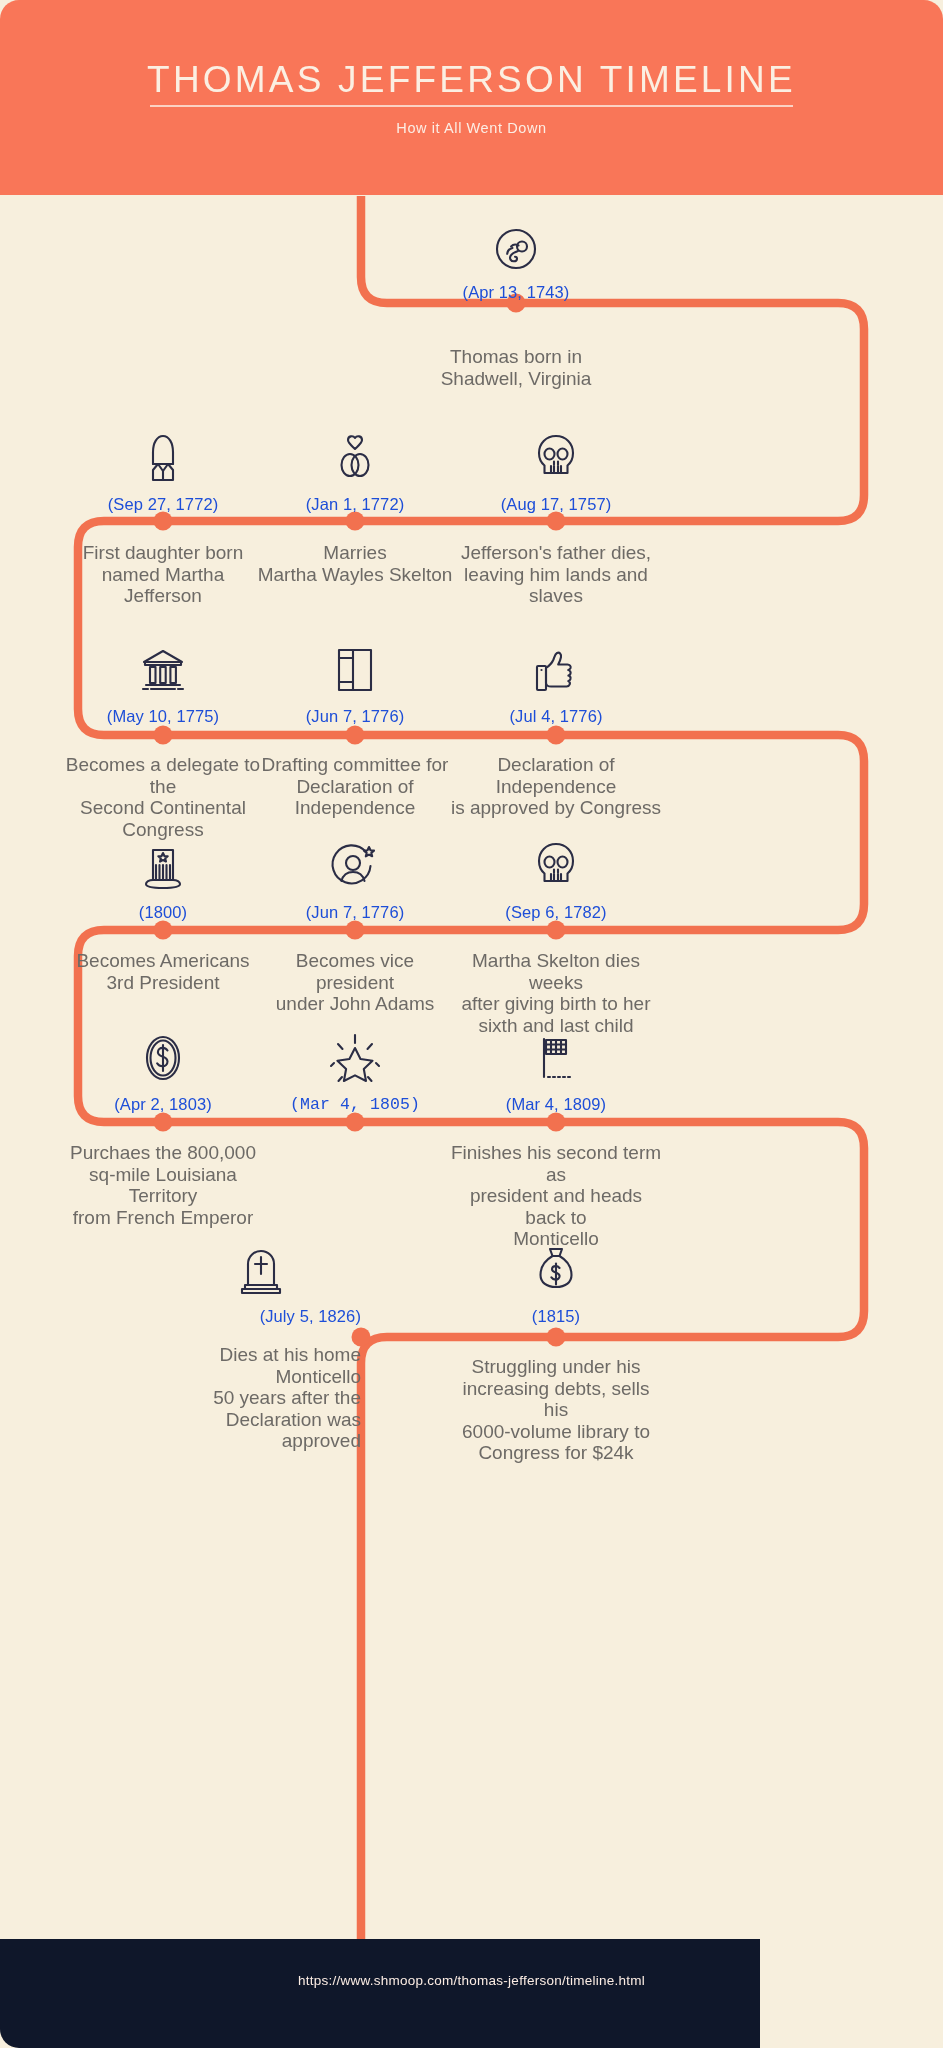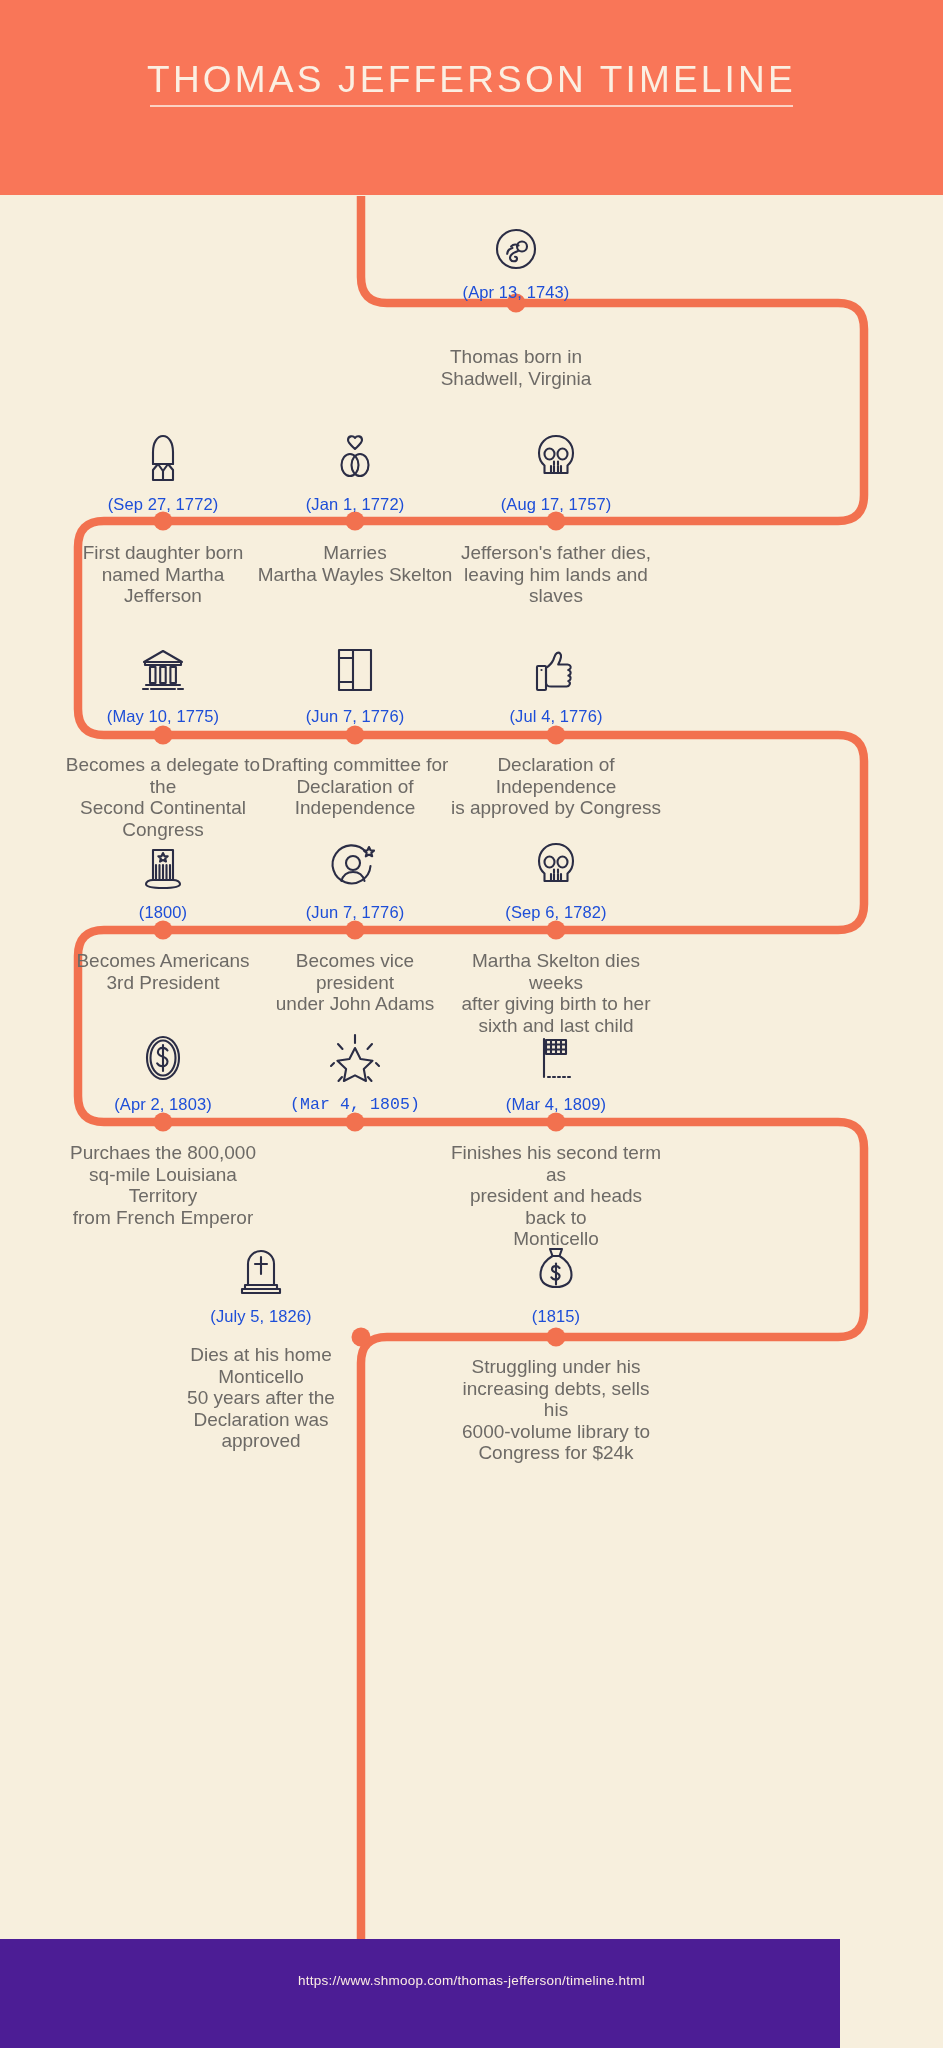--- a/index.html
+++ b/index.html
@@ -8,20 +8,21 @@
     height: 2048px;
     background: #F7EFDD;
     font-family: "Liberation Sans", sans-serif;
   }
   #page {
     position: relative;
     width: 943px;
     height: 2048px;
     background: #F7EFDD;
     overflow: hidden;
+    border-radius: 19px;
   }
 
   
   .header {
     position: absolute;
     left: 0; top: 0;
     width: 943px; height: 199px;
     background: #F97658;
     text-align: center;
   }
@@ -48,22 +49,22 @@
     color: #FCEEE5;
     font-size: 14.5px;
     letter-spacing: .6px;
     font-weight: 400;
   }
 
   
   .footer {
     position: absolute;
     left: 0; top: 1939px;
-    width: 840px; height: 109px;
-    background: #4c1d95;
+    width: 760px; height: 109px;
+    background: #0f172a;
   }
   .footer-link {
     position: absolute;
     left: 0; top: 34px; width: 943px;
     text-align: center;
     color: #FCEDE4;
     font-size: 13.5px;
     letter-spacing: .25px;
     text-decoration: none;
   }
@@ -99,20 +100,21 @@
   .dot { fill: #F2714F; }
 </style>
 </head>
 <body>
 
 <div id="page">
 
   <div class="header">
     <div class="header-title">THOMAS JEFFERSON TIMELINE</div>
     <div class="header-rule"></div>
+    <div class="header-sub">How it All Went Down</div>
   </div>
 
   <svg id="track2" style="position:absolute;left:0;top:0;width:943px;height:2048px;pointer-events:none;" viewBox="0 0 943 2048">
 
     <rect x="0" y="195" width="943" height="1748" fill="#F7EFDD"></rect>
     <g fill="none" stroke="#F2714F" stroke-width="8.5" stroke-linecap="butt">
 
       <path d="M361,196 L361,277 Q361,303 387,303 L838,303 Q864,303 864,329 L864,495 Q864,521 838,521 L104,521 Q78,521 78,547 L78,709 Q78,735 104,735 L838,735 Q864,735 864,761 L864,904 Q864,930 838,930 L104,930 Q78,930 78,956 L78,1096 Q78,1122 104,1122 L838,1122 Q864,1122 864,1148 L864,1311 Q864,1337 838,1337 L387,1337 Q361,1337 361,1363 L361,1943"></path>
     </g>
 
@@ -317,21 +319,21 @@
         <path d="M20 6v14M25 6v14M30 6v14M15 10.5h20M15 15.5h20"></path>
         <path d="M17 43h2M22 43h2M27 43h2M32 43h2M37 43h2"></path>
       </svg>
     </div>
     <div class="ev-date">(Mar 4, 1809)</div>
     <div class="ev-desc below">Finishes his second term as
 president and heads back to
 Monticello</div>
   </div>
 
-  <div class="event" style="left:161px; top:1232px; width:200px;">
+  <div class="event" style="left:161px; top:1232px; width:200px;text-align:right;">
     <div class="ev-icon">
       <svg width="50" height="54" viewBox="0 0 50 54" fill="none" stroke="#2B2D45" stroke-width="2.1" stroke-linecap="round" stroke-linejoin="round">
         <path d="M12 41V20a13 13 0 0 1 26 0v21z"></path>
         <path d="M25 13v17M19 20h12"></path>
         <path d="M9 41h32v4H9z"></path>
         <path d="M6 45h38v4H6z"></path>
       </svg>
     </div>
     <div class="ev-date">(July 5, 1826)</div>
     <div class="ev-desc" style="margin-top:18px;">Dies at his home Monticello

